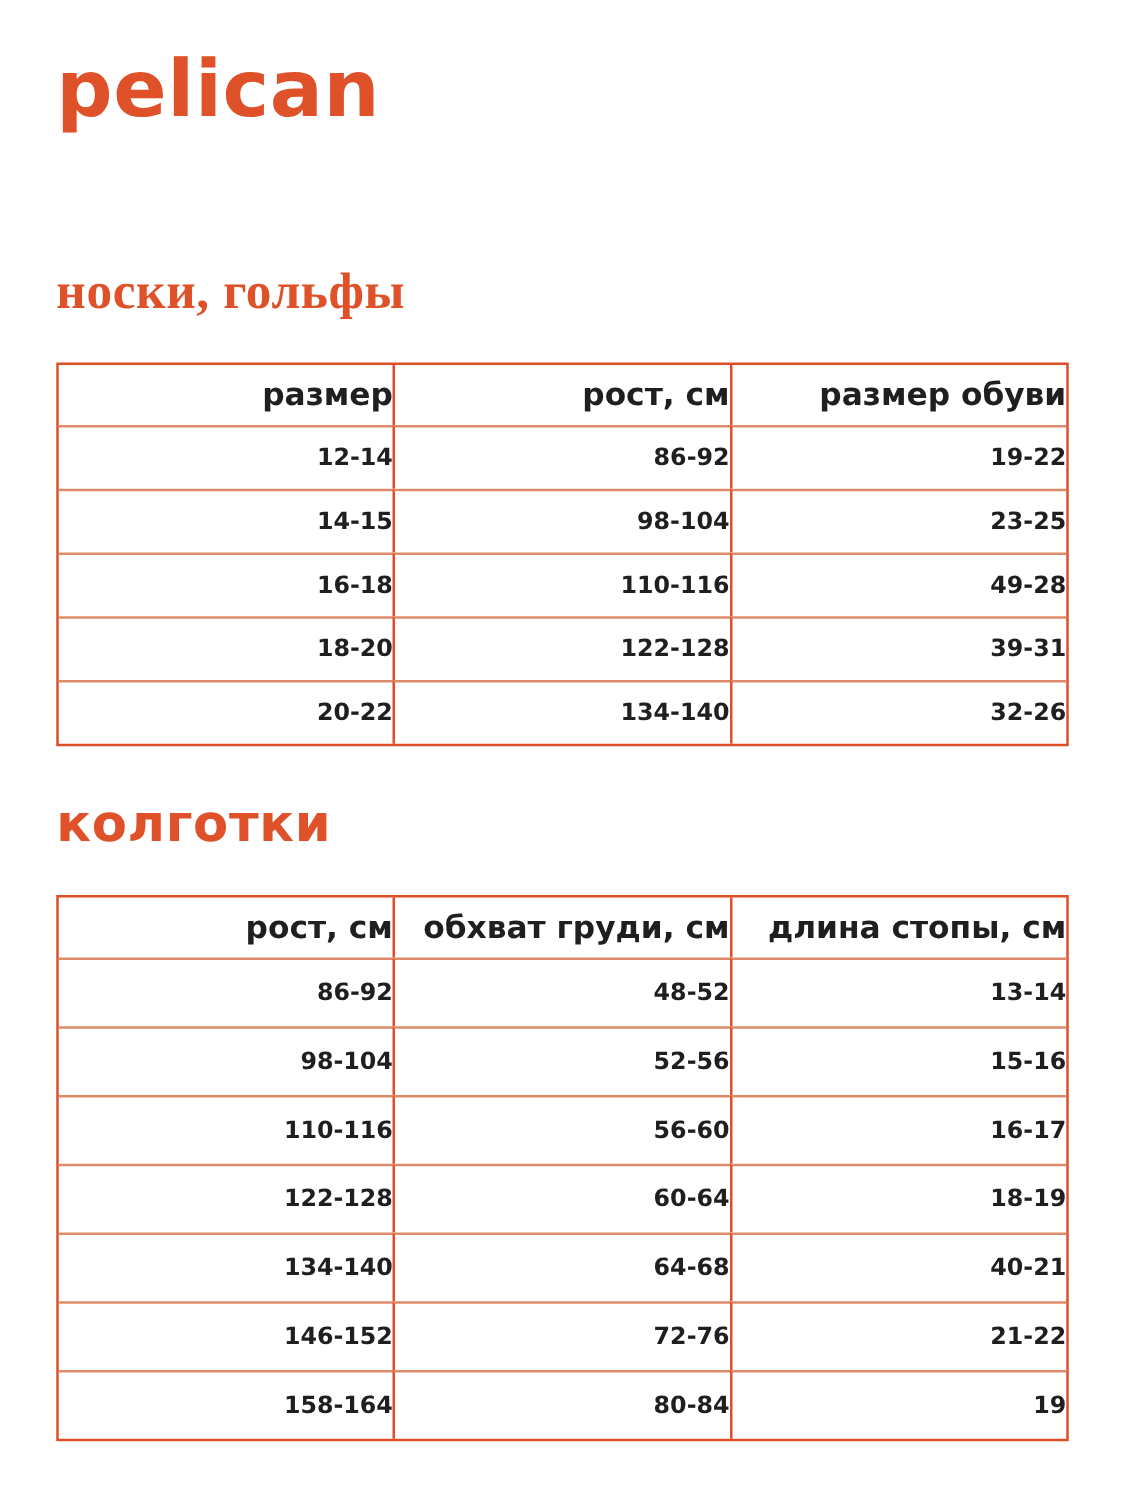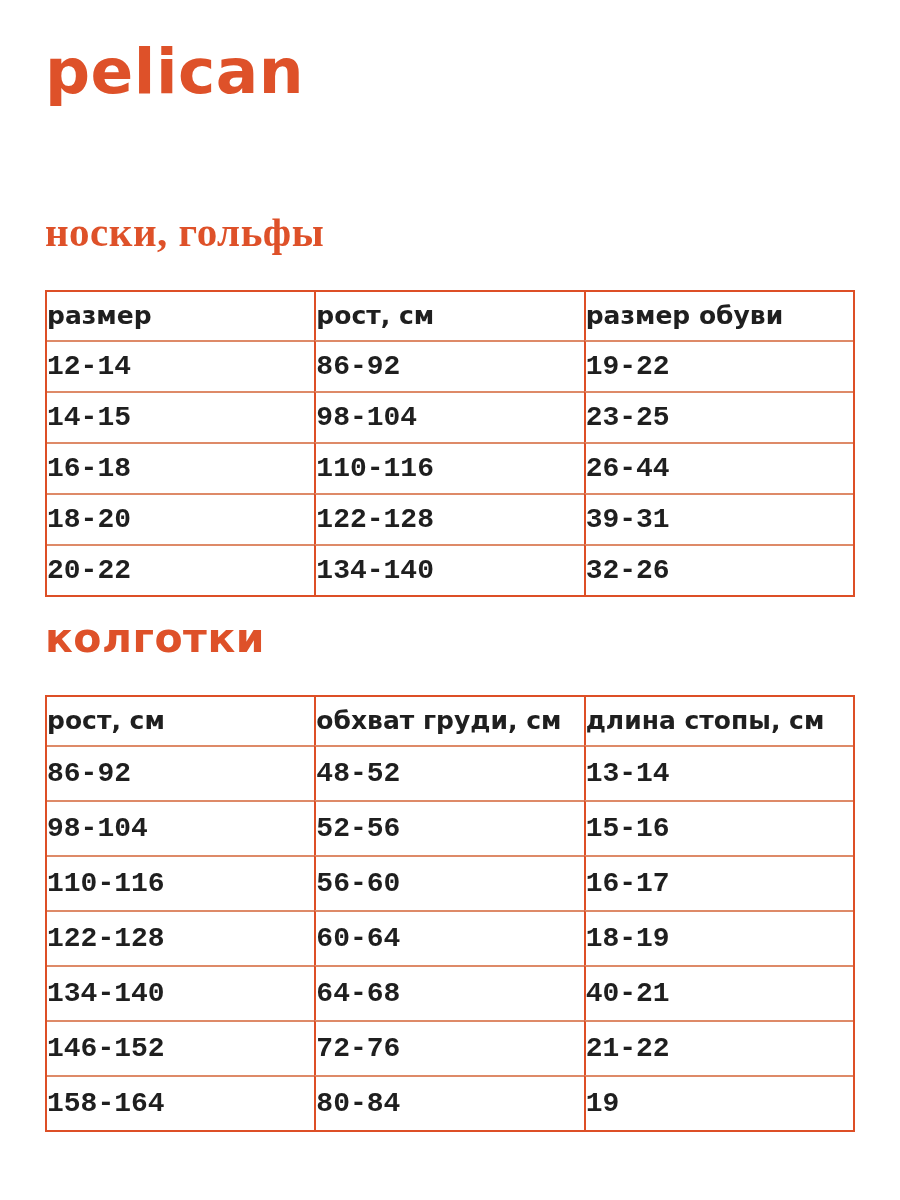--- a/index.html
+++ b/index.html
@@ -24,42 +24,42 @@
     line-height:1.15;
   }
   .section-heading{
     color:var(--accent);
     font-size:41px;
     font-weight:800;
     letter-spacing:0.5px;
     line-height:1.1;
   }
   .heading-1{margin-top:102px;font-family:Liberation Serif, serif;}
-  .heading-2{margin-top:19px;}
+  .heading-2{margin-top:40px;}
   table.size-table{
     width:100%;
     margin-top:34px;
     border-collapse:separate;
     border-spacing:0;
     border:2px solid var(--border-strong);
     table-layout:fixed;
   }
   .size-table th,.size-table td{
-    text-align:left;
+    text-align:right;
     vertical-align:middle;
     font-weight:700;
     border-left:2px solid var(--border-strong);
     border-top:2px solid var(--border-soft);
     padding:0;
     width:33.33%;
   }
   .size-table th:first-child,.size-table td:first-child{border-left:none;}
   .size-table thead tr th{border-top:none;}
   .size-table th{font-size:25px;height:48px;}
-  .size-table td{font-size:28px;font-family:Liberation Mono, monospace;}
+  .size-table td{font-size:19px;}
   .table-socks td{height:49px;}
   .table-tights td{height:53px;}
 </style>
 </head>
 <body>
 
 <div class="page">
 
   <div class="logo">pelican</div>
 
@@ -80,21 +80,21 @@
           <td>19-22</td>
         </tr>
         <tr>
           <td>14-15</td>
           <td>98-104</td>
           <td>23-25</td>
         </tr>
         <tr>
           <td>16-18</td>
           <td>110-116</td>
-          <td>26-44</td>
+          <td>49-28</td>
         </tr>
         <tr>
           <td>18-20</td>
           <td>122-128</td>
           <td>39-31</td>
         </tr>
         <tr>
           <td>20-22</td>
           <td>134-140</td>
           <td>32-26</td>

